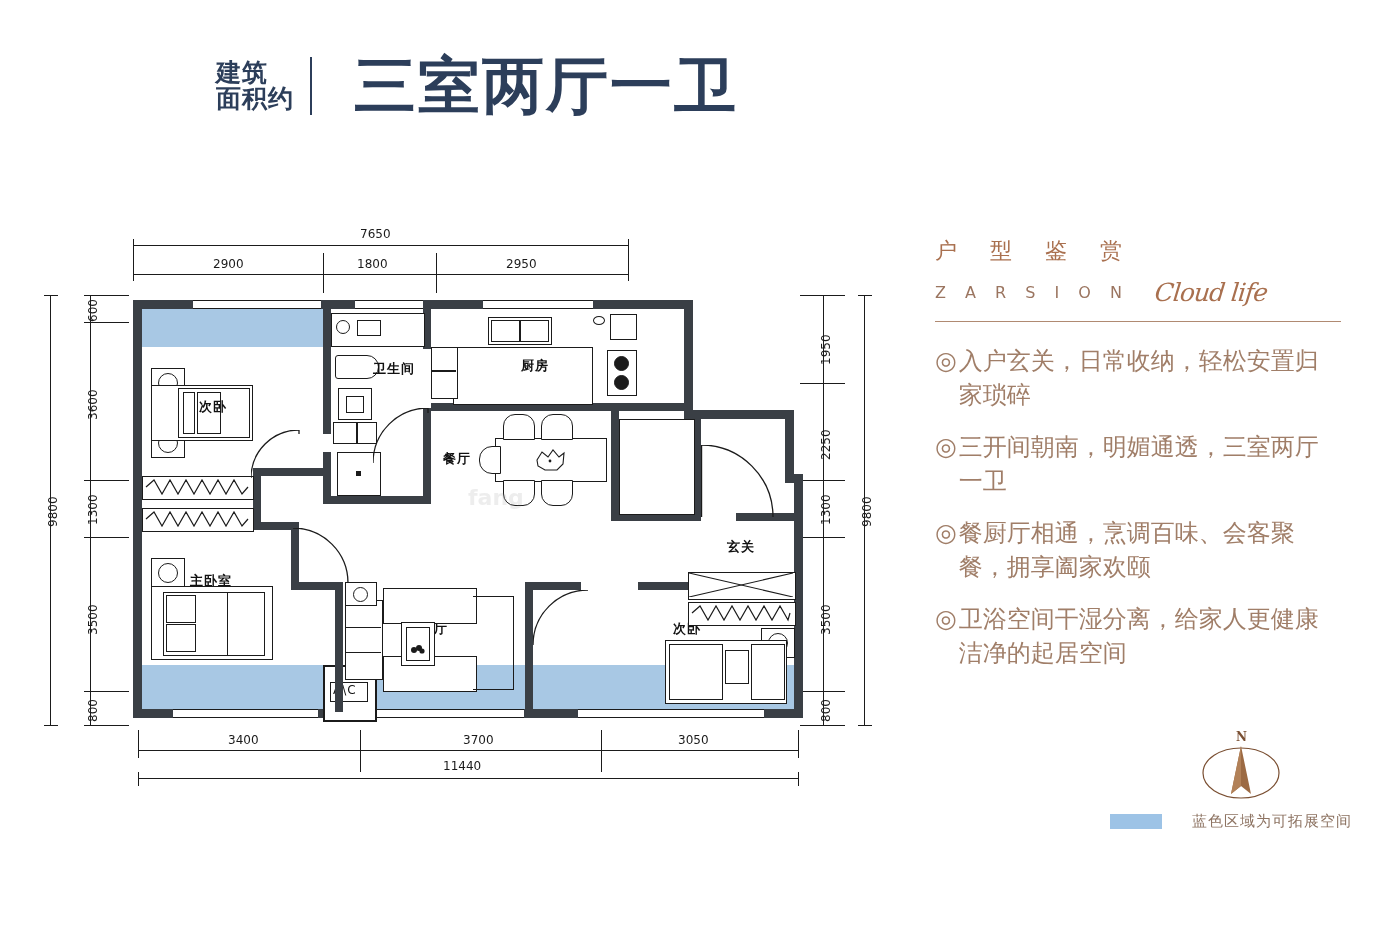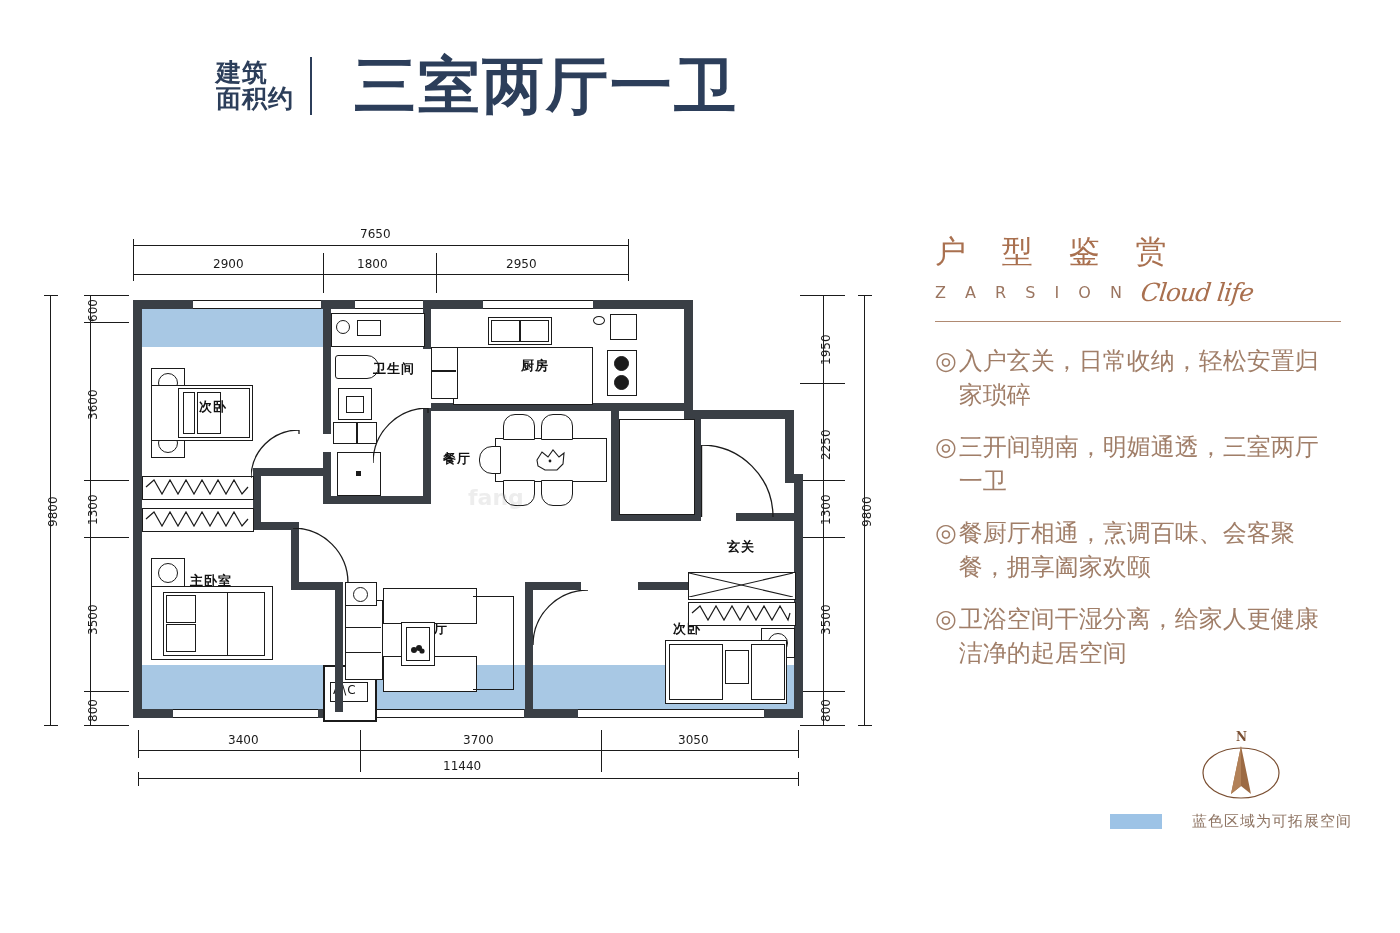--- a/index.html
+++ b/index.html
@@ -102,31 +102,31 @@
   .tickh { position: absolute; background: #1b1b1b; height: 1px; }
 
   
   #panel {
     position: absolute;
     left: 935px;
     top: 232px;
     width: 420px;
   }
   #panel .title {
-    font-size: 31px;
+    font-size: 22px;
     letter-spacing: 13px;
     color: #a9704f;
     font-weight: 400;
     line-height: 38px;
   }
   #panel .brandrow {
     margin-top: 8px;
     display: flex;
     align-items: center;
-    gap: 12px;
+    gap: 26px;
   }
   #panel .zarsion {
     font-size: 16px;
     letter-spacing: 7px;
     color: #9b7560;
   }
   #panel .cloudlife {
     font-family: "DejaVu Serif", serif;
     font-style: italic;
     font-size: 25px;

